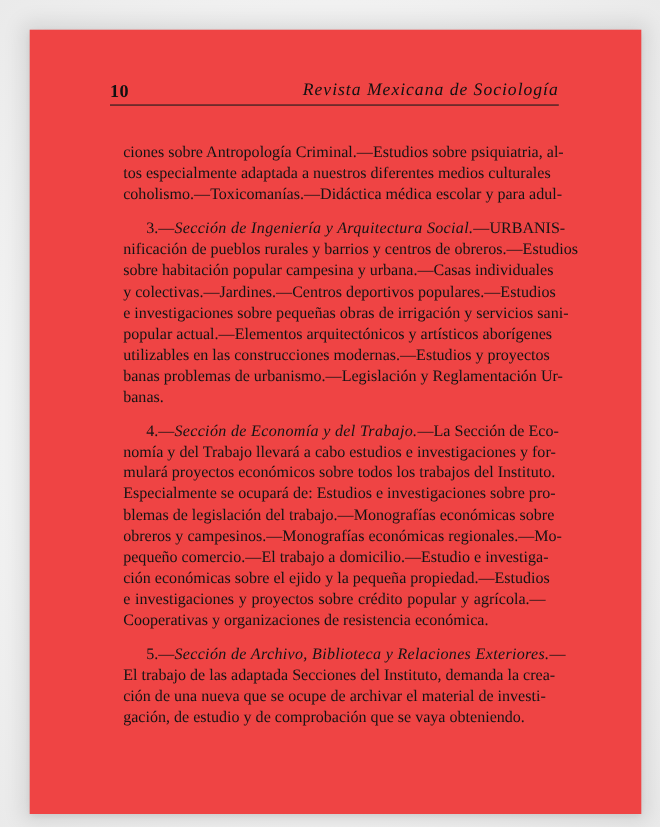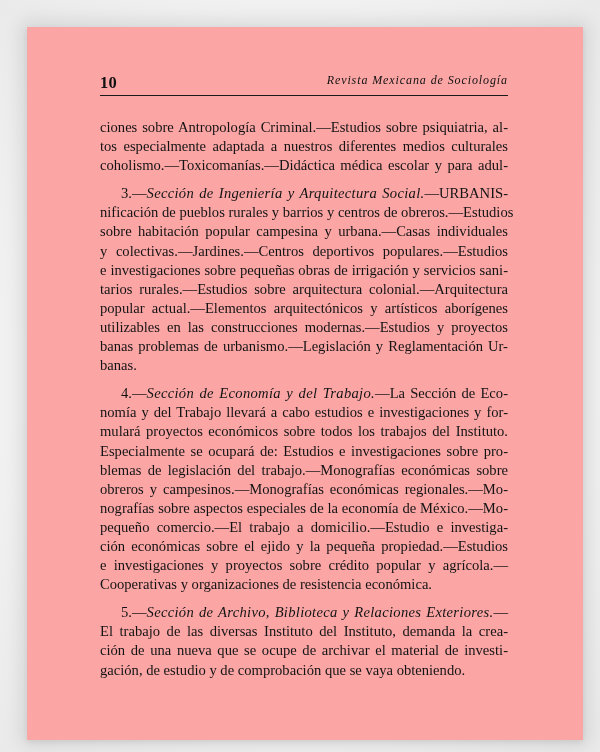--- a/index.html
+++ b/index.html
@@ -18,21 +18,21 @@
     position: absolute;
     left: 0; top: 0; width: 600px; height: 752px;
     background: radial-gradient(ellipse at center, #fafafa 0%, #f1f1f1 70%, #eaeaea 100%);
   }
   .page {
     position: absolute;
     left: 27px;
     top: 27px;
     width: 556px;
     height: 713px;
-    background: #fca5a5;
+    background: #ef4444;
     box-shadow: 0 0 18px 6px rgba(0,0,0,0.10), 0 2px 6px rgba(0,0,0,0.08);
   }
   .running-head {
     position: absolute;
     left: 73px;
     top: 44px;
     width: 408px;
     height: 24px;
     border-bottom: 1.6px solid #1a1a1a;
     color: #111;
@@ -42,35 +42,35 @@
     left: 0;
     top: 2px;
     font-size: 16.5px;
     font-weight: bold;
     letter-spacing: 0.3px;
   }
   .journal-title {
     position: absolute;
     right: 0;
     top: 2px;
-    font-size: 12px;
+    font-size: 16px;
     font-style: italic;
     letter-spacing: 0.9px;
   }
   .body-text {
     position: absolute;
     left: 73px;
     top: 91px;
     width: 408px;
     color: #141414;
     font-size: 14.6px;
     line-height: 19.1px;
   }
   .para {
-    margin: 0;
+    margin: 12px;
     text-align: justify;
   }
   .para + .para {
     margin-top: 9px;
   }
   .line {
     display: block;
     text-align: justify;
     text-align-last: justify;
     white-space: nowrap;
@@ -105,42 +105,40 @@
       <span class="line">tos especialmente adaptada a nuestros diferentes medios culturales</span>
       <span class="line">coholismo.—Toxicomanías.—Didáctica médica escolar y para adul-</span>
     </p>
 
     <p class="para">
       <span class="line first"><span>3.—</span><span class="sec-title">Sección de Ingeniería y Arquitectura Social.</span><span>—URBANIS-</span></span>
       <span class="line">nificación de pueblos rurales y barrios y centros de obreros.—Estudios</span>
       <span class="line">sobre habitación popular campesina y urbana.—Casas individuales</span>
       <span class="line">y colectivas.—Jardines.—Centros deportivos populares.—Estudios</span>
       <span class="line">e investigaciones sobre pequeñas obras de irrigación y servicios sani-</span>
-      <span class="line">tarios rurales.—Estudios sobre arquitectura colonial.—Arquitectura</span>
       <span class="line">popular actual.—Elementos arquitectónicos y artísticos aborígenes</span>
       <span class="line">utilizables en las construcciones modernas.—Estudios y proyectos</span>
       <span class="line">banas problemas de urbanismo.—Legislación y Reglamentación Ur-</span>
       <span class="line last">banas.</span>
     </p>
 
     <p class="para">
       <span class="line first"><span>4.—</span><span class="sec-title">Sección de Economía y del Trabajo.</span><span>—La Sección de Eco-</span></span>
       <span class="line">nomía y del Trabajo llevará a cabo estudios e investigaciones y for-</span>
       <span class="line">mulará proyectos económicos sobre todos los trabajos del Instituto.</span>
       <span class="line">Especialmente se ocupará de:  Estudios e investigaciones sobre pro-</span>
       <span class="line">blemas de legislación del trabajo.—Monografías económicas sobre</span>
       <span class="line">obreros y campesinos.—Monografías económicas regionales.—Mo-</span>
-      <span class="line">nografías sobre aspectos especiales de la economía de México.—Mo-</span>
       <span class="line">pequeño comercio.—El trabajo a domicilio.—Estudio e investiga-</span>
       <span class="line">ción económicas sobre el ejido y la pequeña propiedad.—Estudios</span>
       <span class="line">e investigaciones y proyectos sobre crédito popular y agrícola.—</span>
       <span class="line last">Cooperativas y organizaciones de resistencia económica.</span>
     </p>
 
     <p class="para">
       <span class="line first"><span>5.—</span><span class="sec-title">Sección de Archivo, Biblioteca y Relaciones Exteriores.</span><span>—</span></span>
-      <span class="line">El trabajo de las diversas Instituto del Instituto, demanda la crea-</span>
+      <span class="line">El trabajo de las adaptada Secciones del Instituto, demanda la crea-</span>
       <span class="line">ción de una nueva que se ocupe de archivar el material de investi-</span>
       <span class="line last">gación, de estudio y de comprobación que se vaya obteniendo.</span>
     </p>
 
   </div>
 </div>
 
 </body></html>

